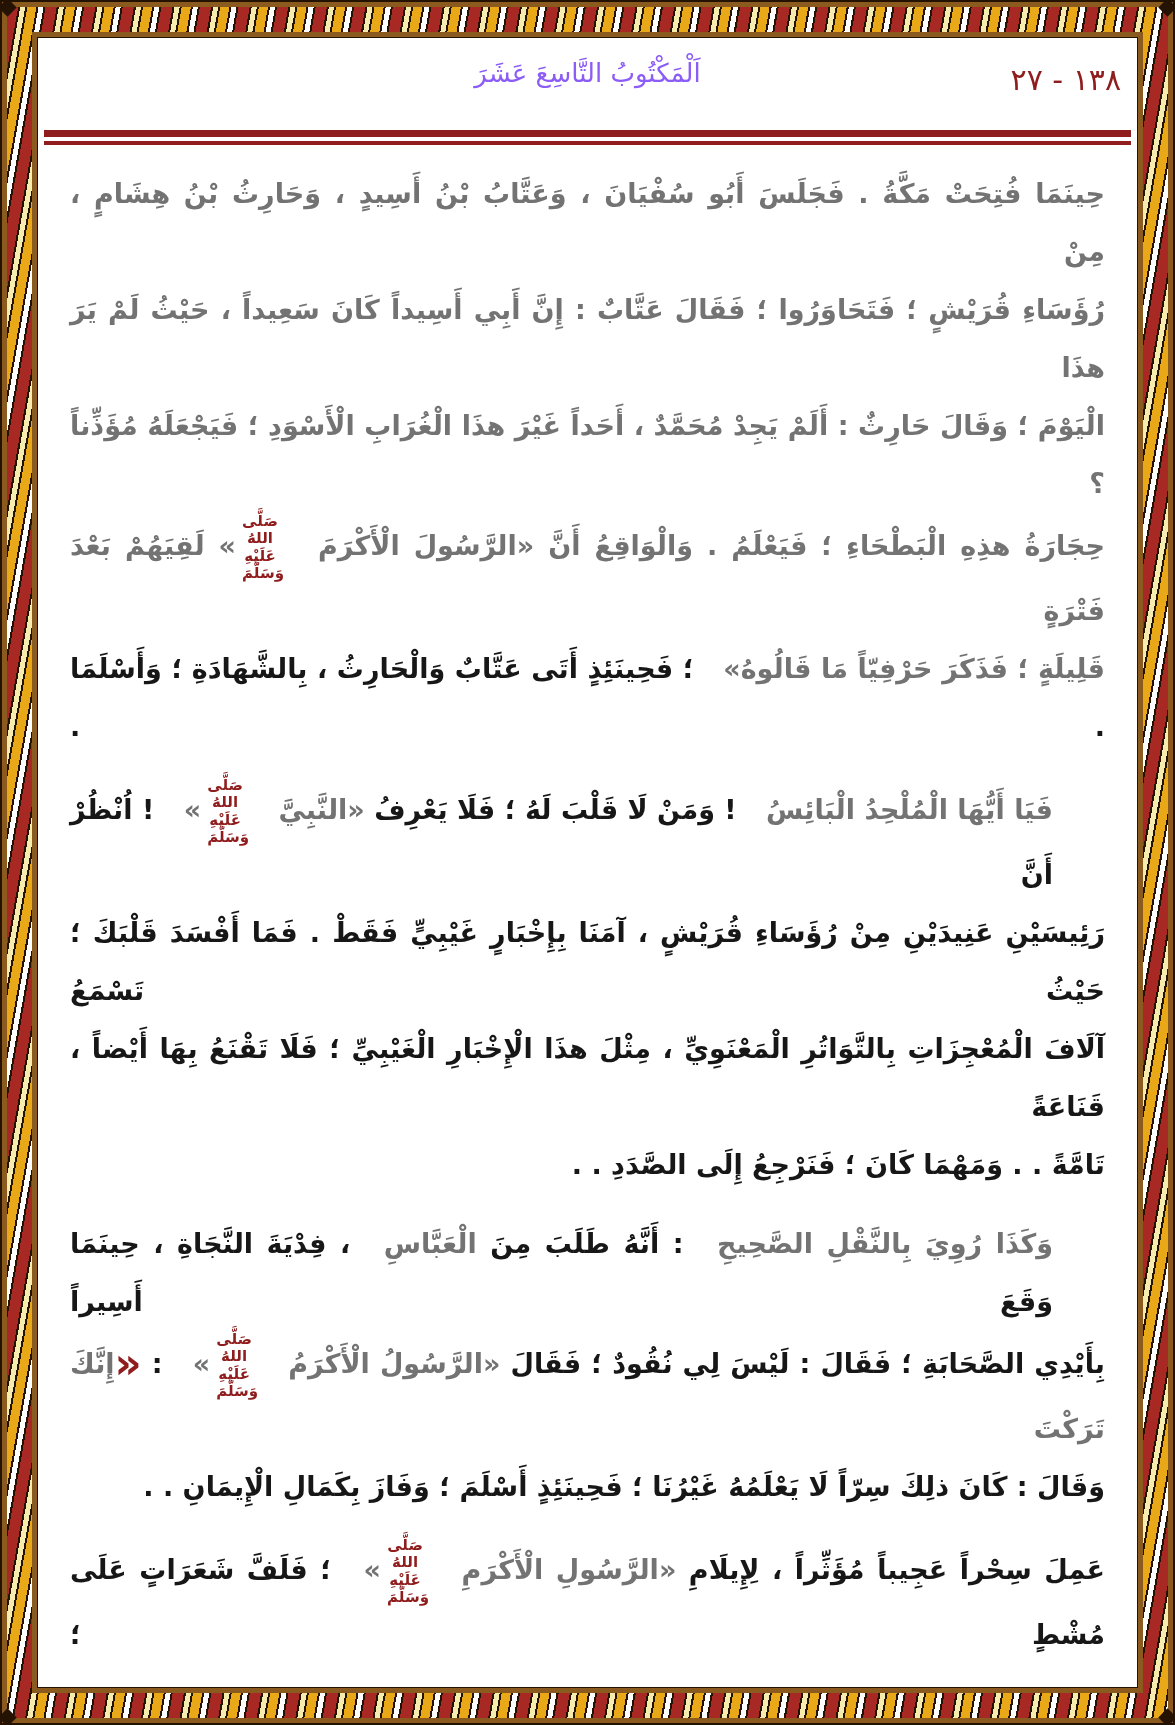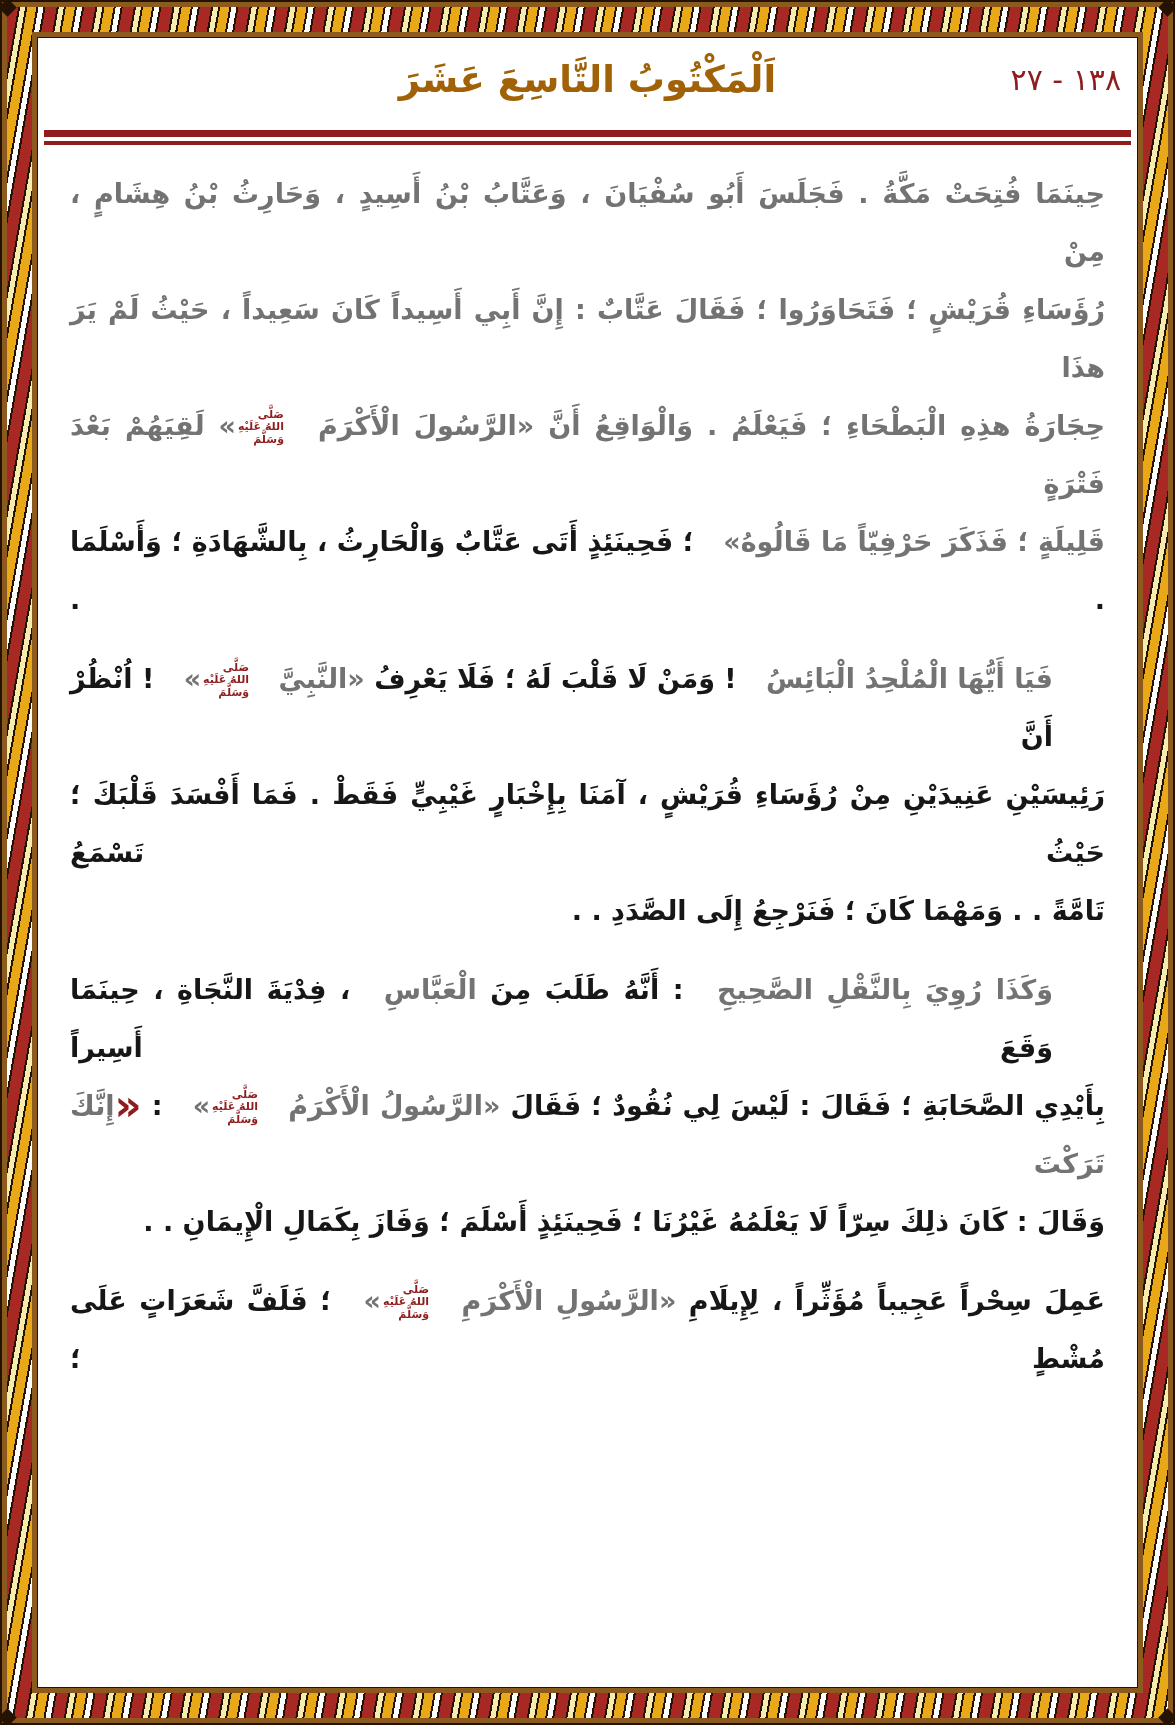--- a/index.html
+++ b/index.html
@@ -49,21 +49,21 @@
     direction:rtl; color:#171717;
   }
   .header { position:relative; height:72px; }
   .pagenum {
     position:absolute; right:10px; top:18px;
     font-size:30px; font-weight:normal; color:#8f1d1d;
     letter-spacing:1px;
   }
   .title {
     text-align:center; padding-top:14px;
-    font-size:37px; font-weight:bold; color:#a16207;
+    font-size:26px; font-weight:normal; color:#8b5cf6;
   }
   .rule {
     margin:14px 0 10px 0; height:4px;
     border-top:7px solid #8f1d1d;
     border-bottom:4px solid #8f1d1d;
   }
   .body {
     padding:10px 26px 0 26px;
     font-size:27px; font-weight:bold;
   }
@@ -76,22 +76,22 @@
   }
   .line.last   { text-align-last:auto; }
   .line.indent { padding-right:52px; }
   .seg-r { color:#737373;margin-left:20px; }
   .seg-k { color:#171717; }
   .seg-orn {
     color:#8f1d1d; font-size:42px; line-height:0; vertical-align:-5px;
   }
   .seg-seal {
     display:inline-block; width:48px;
-    font-size:11px; line-height:1.15; font-weight:bold;
-    color:#8f1d1d; text-align:right; vertical-align:middle;
+    font-size:15px; line-height:1.15; font-weight:bold;
+    color:#8f1d1d; text-align:center; vertical-align:middle;
     white-space:normal; word-break:normal;
   }
 </style>
 </head>
 <body>
 
 <div class="frame"></div>
 <div class="corner tl"></div>
 <div class="corner tr"></div>
 <div class="corner bl"></div>
@@ -100,26 +100,28 @@
 <div class="content">
   <div class="header">
     <div class="pagenum">١٣٨ - ٢٧</div>
     <div class="title">اَلْمَكْتُوبُ التَّاسِعَ عَشَرَ</div>
   </div>
   <div class="rule"></div>
   <div class="body">
       <div class="para">
         <div class="line"><span class="seg-r">حِينَمَا فُتِحَتْ مَكَّةُ . فَجَلَسَ أَبُو سُفْيَانَ ، وَعَتَّابُ بْنُ أَسِيدٍ ، وَحَارِثُ بْنُ هِشَامٍ ، مِنْ</span></div>
         <div class="line"><span class="seg-r">رُؤَسَاءِ قُرَيْشٍ ؛ فَتَحَاوَرُوا ؛ فَقَالَ عَتَّابٌ : إِنَّ أَبِي أَسِيداً كَانَ سَعِيداً ، حَيْثُ لَمْ يَرَ هذَا</span></div>
+        <div class="line"><span class="seg-r">الْيَوْمَ ؛ وَقَالَ حَارِثٌ : أَلَمْ يَجِدْ مُحَمَّدٌ ، أَحَداً غَيْرَ هذَا الْغُرَابِ الْأَسْوَدِ ؛ فَيَجْعَلَهُ مُؤَذِّناً ؟</span></div>
         <div class="line"><span class="seg-r">حِجَارَةُ هذِهِ الْبَطْحَاءِ ؛ فَيَعْلَمُ . وَالْوَاقِعُ أَنَّ «الرَّسُولَ الْأَكْرَمَ </span><span class="seg-seal">صَلَّى اللهُ عَلَيْهِ وَسَلَّمَ</span><span class="seg-r">» لَقِيَهُمْ بَعْدَ فَتْرَةٍ</span></div>
         <div class="line"><span class="seg-r">قَلِيلَةٍ ؛ فَذَكَرَ حَرْفِيّاً مَا قَالُوهُ»</span><span class="seg-k"> ؛ فَحِينَئِذٍ أَتَى عَتَّابٌ وَالْحَارِثُ ، بِالشَّهَادَةِ ؛ وَأَسْلَمَا . .</span></div>
       </div>
       <div class="para">
         <div class="line indent"><span class="seg-r">فَيَا أَيُّهَا الْمُلْحِدُ الْبَائِسُ</span><span class="seg-k"> ! وَمَنْ لَا قَلْبَ لَهُ ؛ فَلَا يَعْرِفُ </span><span class="seg-r">«النَّبِيَّ </span><span class="seg-seal">صَلَّى اللهُ عَلَيْهِ وَسَلَّمَ</span><span class="seg-r">»</span><span class="seg-k"> ! اُنْظُرْ أَنَّ</span></div>
         <div class="line"><span class="seg-k">رَئِيسَيْنِ عَنِيدَيْنِ مِنْ رُؤَسَاءِ قُرَيْشٍ ، آمَنَا بِإِخْبَارٍ غَيْبِيٍّ فَقَطْ . فَمَا أَفْسَدَ قَلْبَكَ ؛ حَيْثُ تَسْمَعُ</span></div>
+        <div class="line"><span class="seg-k">آلَافَ الْمُعْجِزَاتِ بِالتَّوَاتُرِ الْمَعْنَوِيِّ ، مِثْلَ هذَا الْإِخْبَارِ الْغَيْبِيِّ ؛ فَلَا تَقْنَعُ بِهَا أَيْضاً ، قَنَاعَةً</span></div>
         <div class="line last"><span class="seg-k">تَامَّةً . . وَمَهْمَا كَانَ ؛ فَنَرْجِعُ إِلَى الصَّدَدِ . .</span></div>
       </div>
       <div class="para">
         <div class="line indent"><span class="seg-r">وَكَذَا رُوِيَ بِالنَّقْلِ الصَّحِيحِ</span><span class="seg-k"> : أَنَّهُ طَلَبَ مِنَ </span><span class="seg-r">الْعَبَّاسِ</span><span class="seg-k"> ، فِدْيَةَ النَّجَاةِ ، حِينَمَا وَقَعَ أَسِيراً</span></div>
         <div class="line"><span class="seg-k">بِأَيْدِي الصَّحَابَةِ ؛ فَقَالَ : لَيْسَ لِي نُقُودٌ ؛ فَقَالَ </span><span class="seg-r">«الرَّسُولُ الْأَكْرَمُ </span><span class="seg-seal">صَلَّى اللهُ عَلَيْهِ وَسَلَّمَ</span><span class="seg-r">»</span><span class="seg-k"> : </span><span class="seg-orn">«</span><span class="seg-r">إِنَّكَ تَرَكْتَ</span></div>
         <div class="line last"><span class="seg-k">وَقَالَ : كَانَ ذلِكَ سِرّاً لَا يَعْلَمُهُ غَيْرُنَا ؛ فَحِينَئِذٍ أَسْلَمَ ؛ وَفَازَ بِكَمَالِ الْإِيمَانِ . .</span></div>
       </div>
       <div class="para">
         <div class="line"><span class="seg-k">عَمِلَ سِحْراً عَجِيباً مُؤَثِّراً ، لِإِيلَامِ </span><span class="seg-r">«الرَّسُولِ الْأَكْرَمِ </span><span class="seg-seal">صَلَّى اللهُ عَلَيْهِ وَسَلَّمَ</span><span class="seg-r">»</span><span class="seg-k"> ؛ فَلَفَّ شَعَرَاتٍ عَلَى مُشْطٍ ؛</span></div>
       </div>

